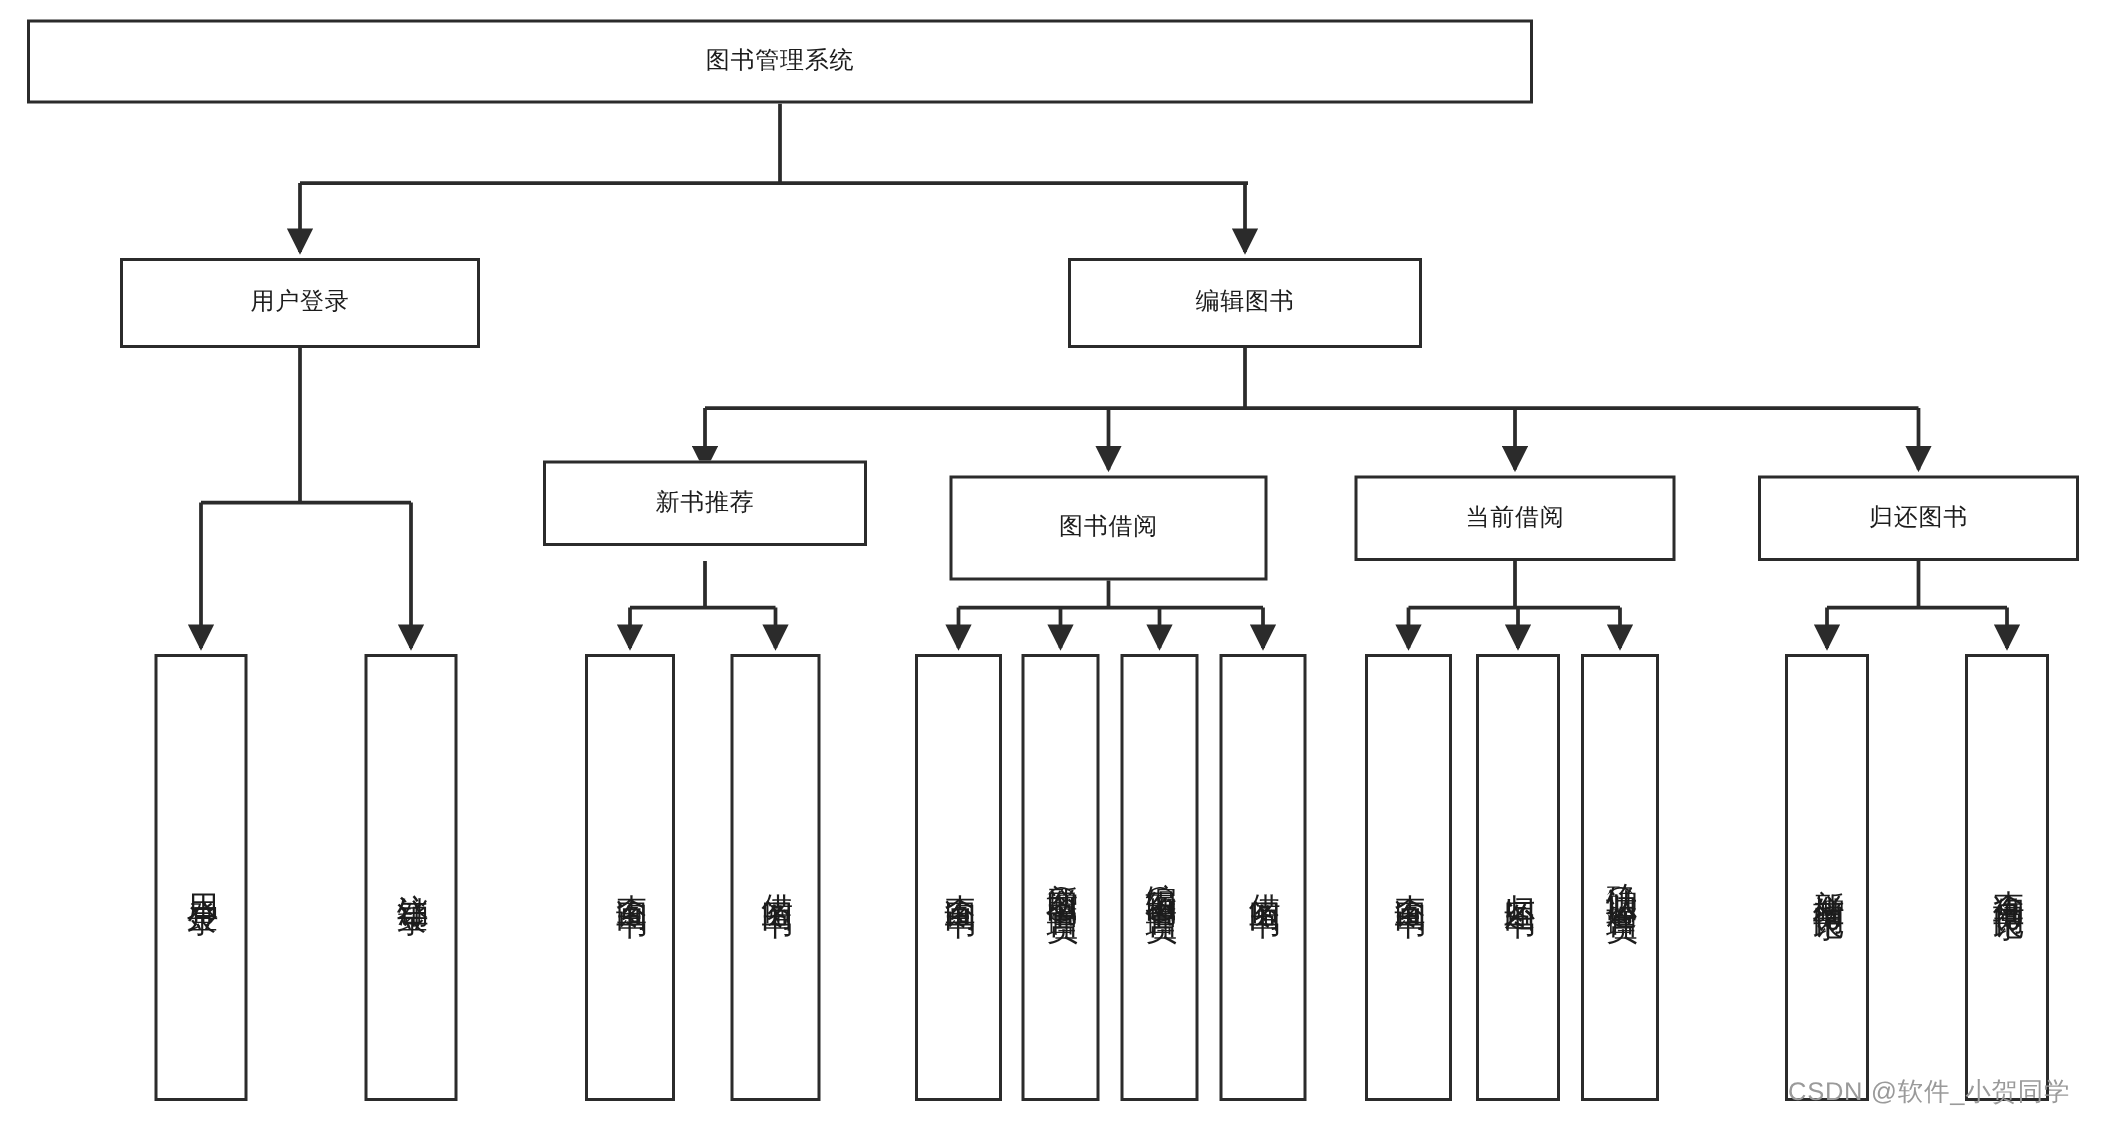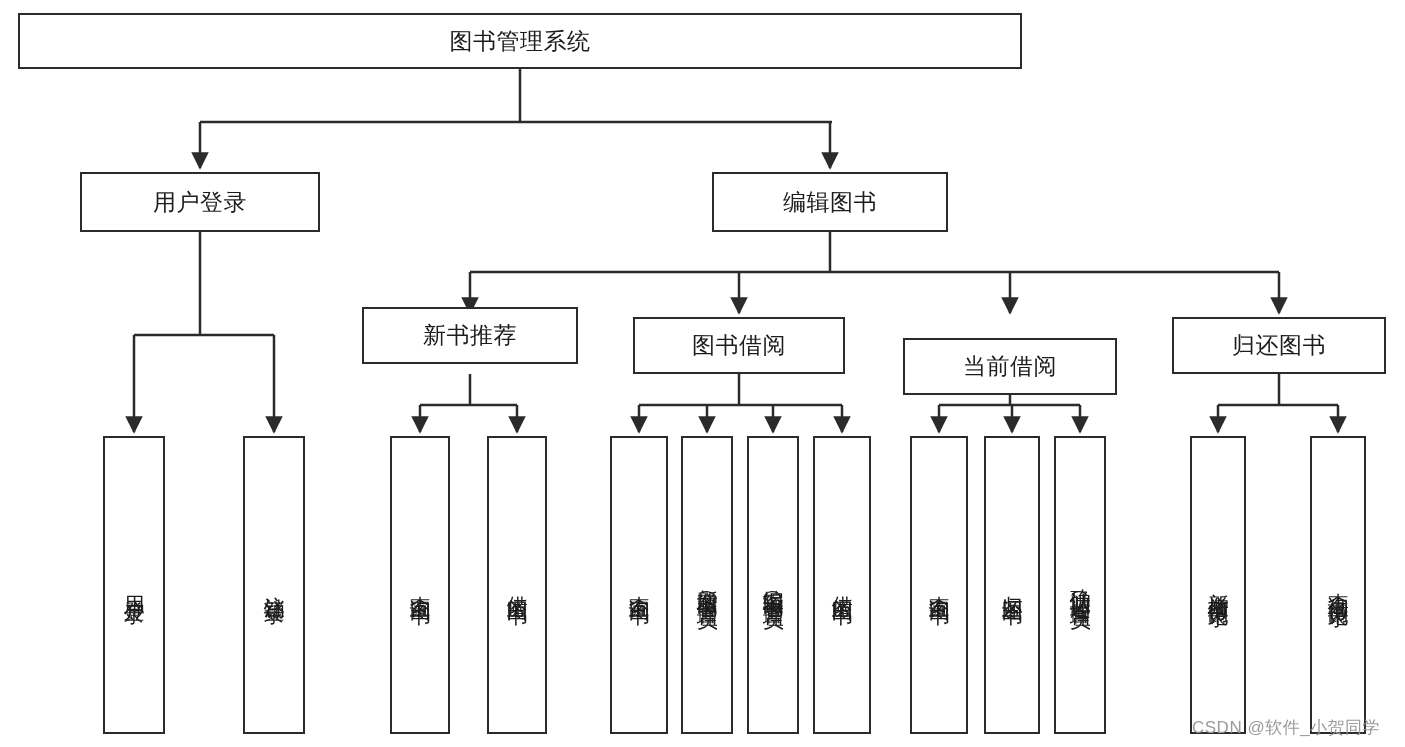--- a/index.html
+++ b/index.html
@@ -31,21 +31,21 @@
     box-sizing: border-box;
     background: #ffffff;
     border: 2px solid #2b2b2b;
     display: flex;
     align-items: center;
     justify-content: center;
     text-align: center;
     line-height: 1.25;
   }
   .node.horiz {
-    font-size: 23px;
+    font-size: 16px;
     letter-spacing: 0.5px;
   }
   .node.vert {
     writing-mode: vertical-rl;
     text-orientation: upright;
     font-size: 21px;
     letter-spacing: 3px;
     padding-top: 4px;
     padding-bottom: 4px;
   }
@@ -130,24 +130,24 @@
       </div>
       <div class="node horiz" style="left: 80px; top: 172px; width: 240px; height: 60px;">
         <span class="label">用户登录</span>
       </div>
       <div class="node horiz" style="left: 712px; top: 172px; width: 236px; height: 60px;">
         <span class="label">编辑图书</span>
       </div>
       <div class="node horiz" style="left: 362px; top: 307px; width: 216px; height: 57px;">
         <span class="label">新书推荐</span>
       </div>
-      <div class="node horiz" style="left: 633px; top: 317px; width: 212px; height: 57px;">
+      <div class="node horiz" style="left: 633px; top: 317px; width: 212px; height: 70px;">
         <span class="label">图书借阅</span>
       </div>
-      <div class="node horiz" style="left: 903px; top: 317px; width: 214px; height: 57px; margin-top: 21px;">
+      <div class="node horiz" style="left: 903px; top: 317px; width: 214px; height: 57px;">
         <span class="label">当前借阅</span>
       </div>
       <div class="node horiz" style="left: 1172px; top: 317px; width: 214px; height: 57px;">
         <span class="label">归还图书</span>
       </div>
       <div class="node vert" style="left: 103px; top: 436px; width: 62px; height: 298px;">
         <span class="label">用户登录</span>
       </div>
       <div class="node vert" style="left: 243px; top: 436px; width: 62px; height: 298px;">
         <span class="label">注销登录</span>

